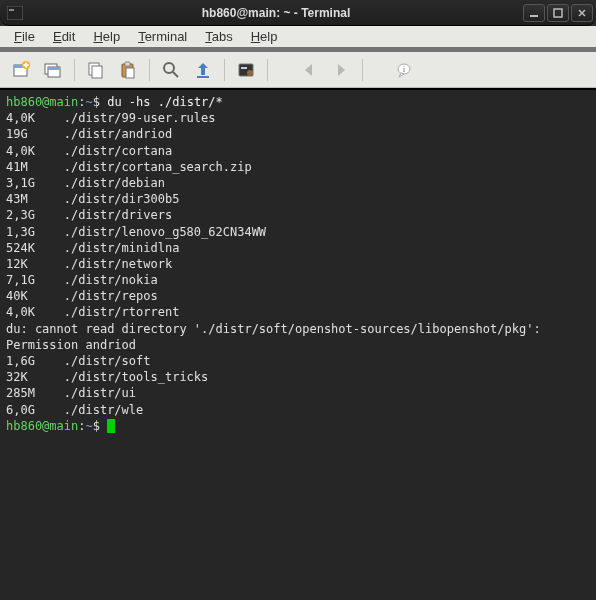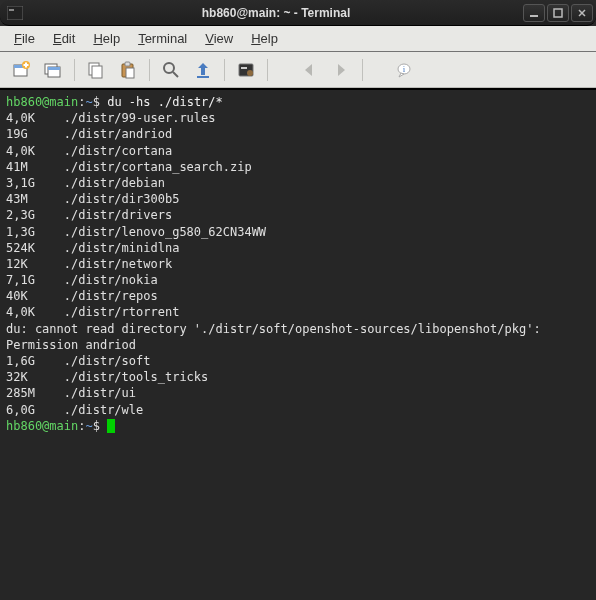--- a/index.html
+++ b/index.html
@@ -31,21 +31,21 @@
     margin: 0 1px; display:flex; align-items:center; justify-content:center;
     background: linear-gradient(to bottom,#333,#222);
     color: #bbb; font-size: 10px;
   }
   .menubar {
     height: 26px;
     background: #e8e8e5;
     display: flex; align-items: center;
     padding: 0 6px; gap: 2px;
     color: #333; font-size: 13px;
-    border-bottom: 1px solid #737373;
+    border-bottom: 5px solid #737373;
   }
   .menubar .mitem { padding: 3px 8px; cursor: default; }
   .menubar .mitem:first-letter { text-decoration: underline; }
   .toolbar {
     height: 36px;
     background: #e8e8e5;
     display: flex; align-items: center;
     padding: 0 6px; gap: 2px;
     border-bottom: 1px solid #bcbcb8;
   }
@@ -110,21 +110,21 @@
           </svg>
         </div>
     </div>
   </div>
 
   <div class="menubar">
     <div class="mitem">File</div>
     <div class="mitem">Edit</div>
     <div class="mitem">Help</div>
     <div class="mitem">Terminal</div>
-    <div class="mitem">View</div>
+    <div class="mitem">Tabs</div>
     <div class="mitem">Help</div>
   </div>
 
   <div class="toolbar">
     <div class="tbtn">
       <svg width="18" height="18" viewBox="0 0 18 18">
           <rect x="2" y="4" width="13" height="11" fill="#fff" stroke="#666"></rect>
           <rect x="2" y="4" width="13" height="3" fill="#78a7e0"></rect>
           <circle cx="14" cy="4" r="4" fill="#f5b13a"></circle>
           <rect x="13" y="1.5" width="2" height="5" fill="#fff"></rect>

